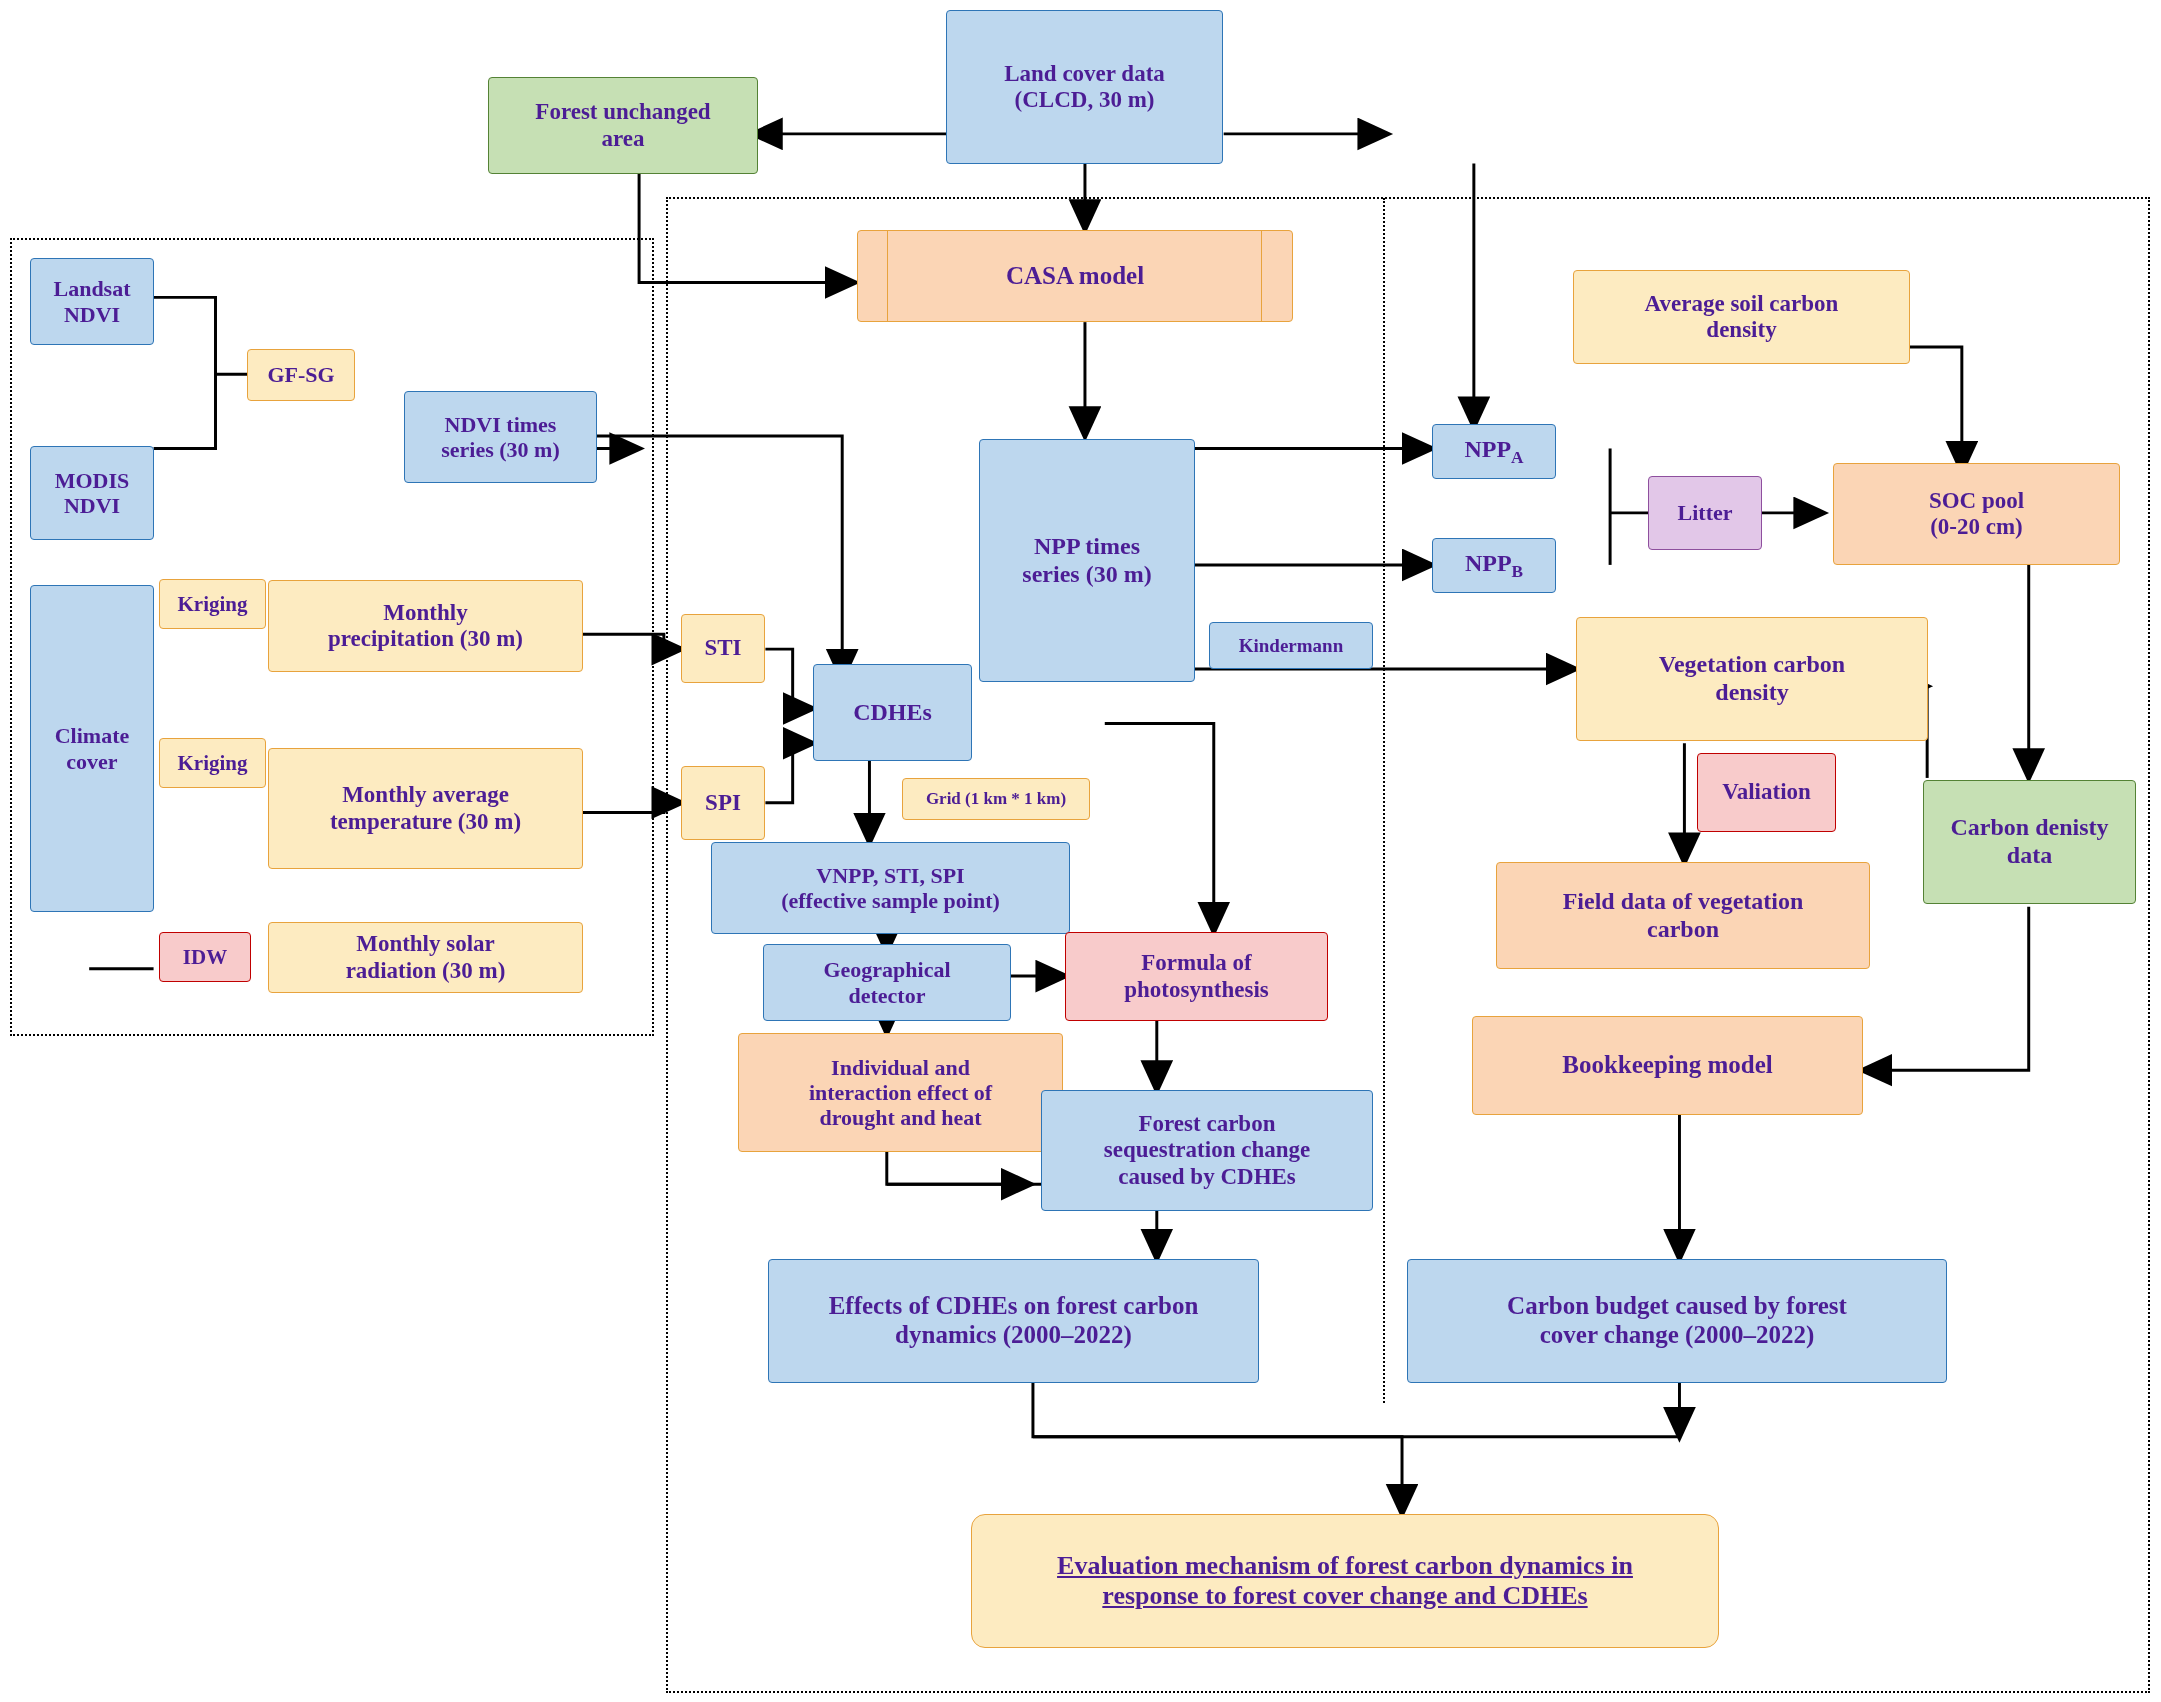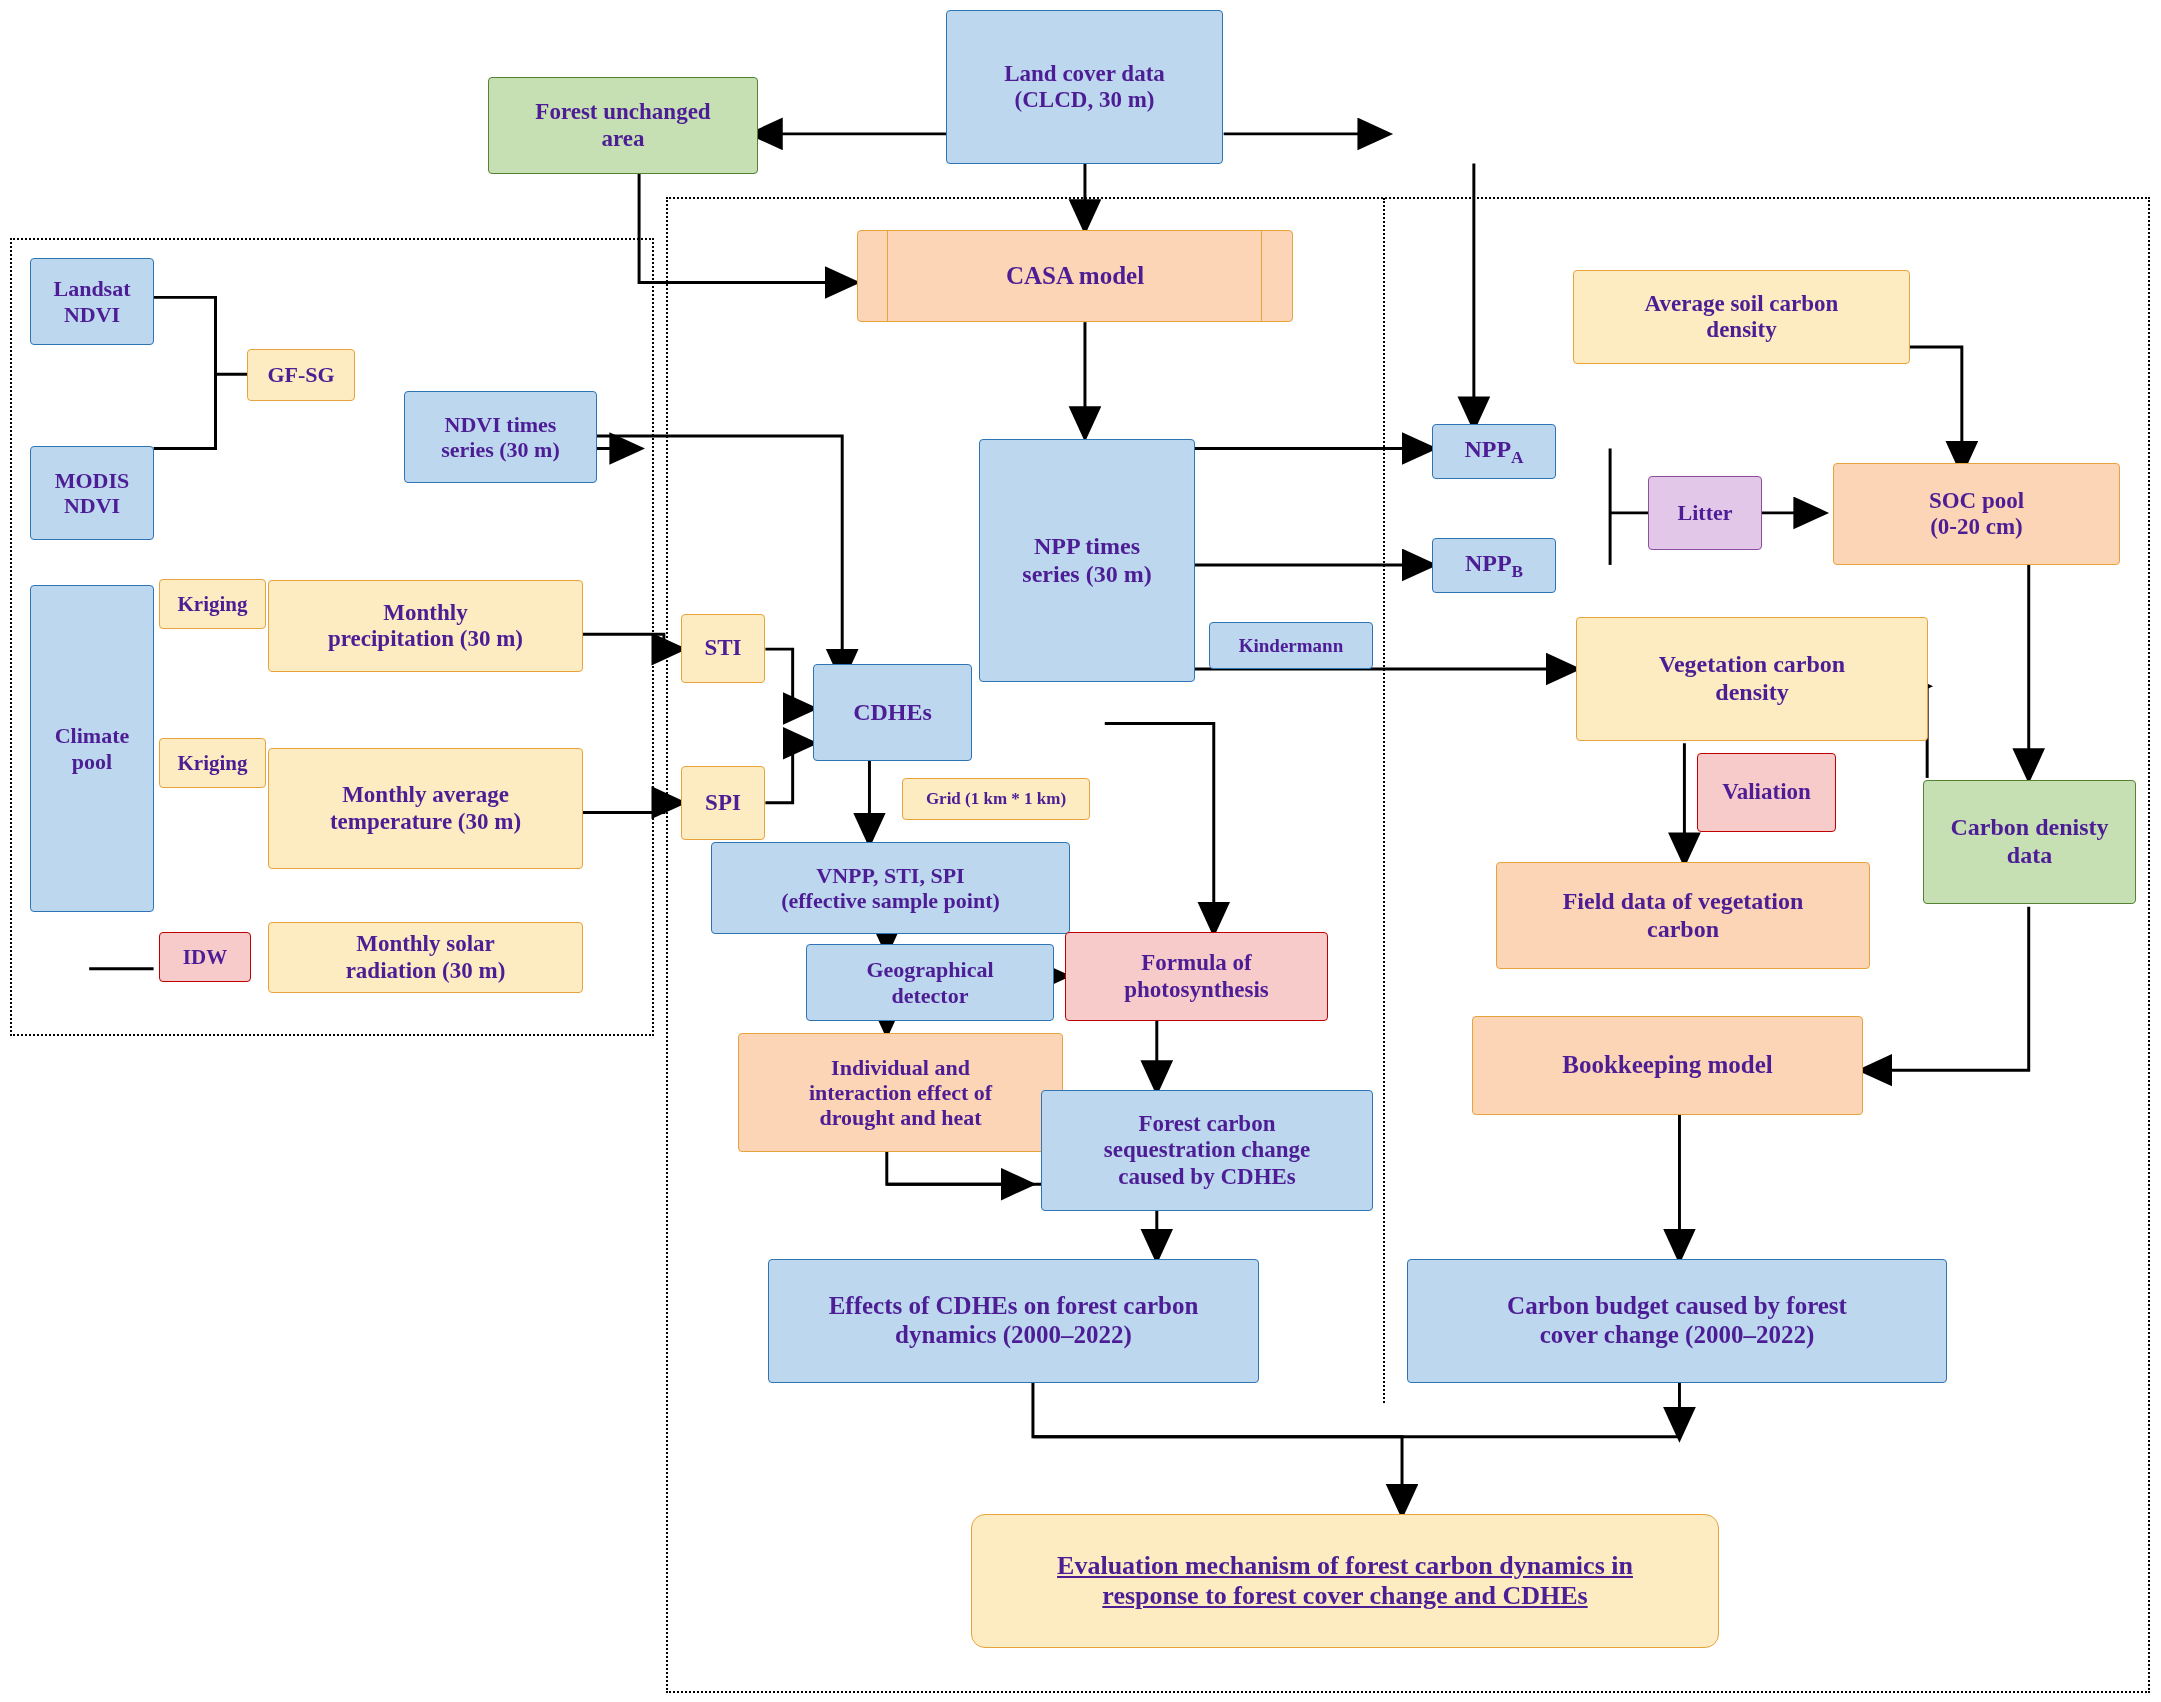--- a/index.html
+++ b/index.html
@@ -184,21 +184,21 @@
     <span>GF-SG</span>
   </div>
 
   <div class="box blue r-sm" style="left:404px; top:391px; width:193px; height:92px; font-size:22px;">
     <span style="white-space:pre-line;">NDVI times
 series (30 m)</span>
   </div>
 
   <div class="box blue r-sm" style="left:30px; top:585px; width:124px; height:327px; font-size:22px;">
     <span style="white-space:pre-line;">Climate
-pool</span>
+cover</span>
   </div>
 
   <div class="box yellow r-sm" style="left:159px; top:579px; width:107px; height:50px; font-size:21px;">
     <span>Kriging</span>
   </div>
 
   <div class="box yellow r-sm" style="left:159px; top:738px; width:107px; height:50px; font-size:21px;">
     <span>Kriging</span>
   </div>
 
@@ -246,21 +246,21 @@
 
   <div class="box yellow r-sm" style="left:902px; top:778px; width:188px; height:42px; font-size:17px;">
     <span>Grid (1 km * 1 km)</span>
   </div>
 
   <div class="box blue r-sm" style="left:711px; top:842px; width:359px; height:92px; font-size:22px;">
     <span style="white-space:pre-line;">VNPP, STI, SPI
 (effective sample point)</span>
   </div>
 
-  <div class="box blue r-sm" style="left:763px; top:944px; width:248px; height:77px; font-size:22px;margin-left:43px;">
+  <div class="box blue r-sm" style="left:763px; top:944px; width:248px; height:77px; font-size:22px;">
     <span style="white-space:pre-line;">Geographical
 detector</span>
   </div>
 
   <div class="box orange r-sm" style="left:738px; top:1033px; width:325px; height:119px; font-size:22px;">
     <span style="white-space:pre-line;">Individual  and
 interaction effect of
 drought and heat</span>
   </div>
 

